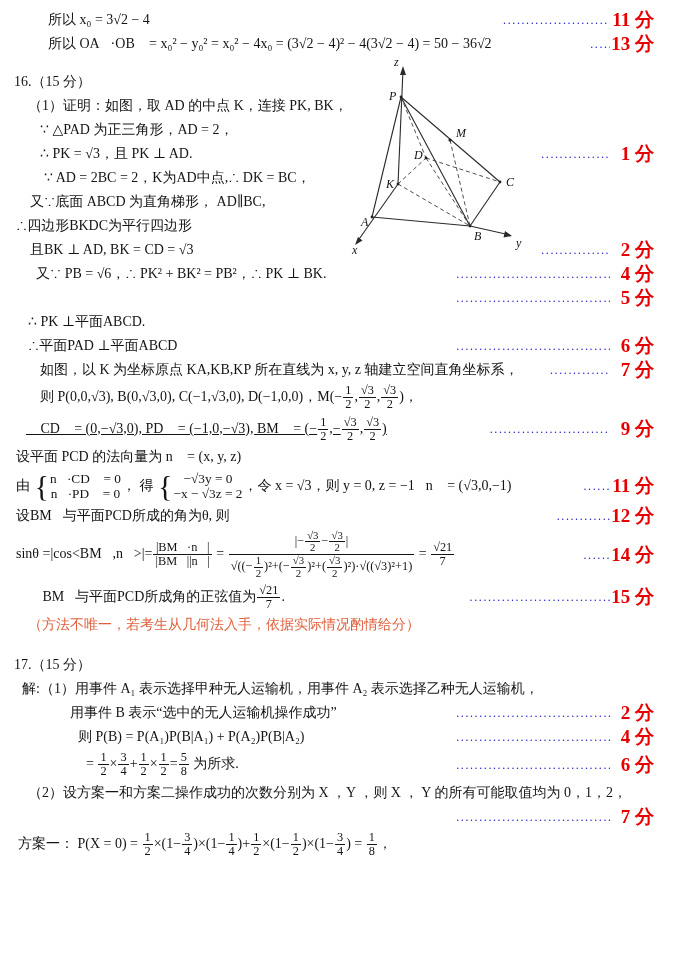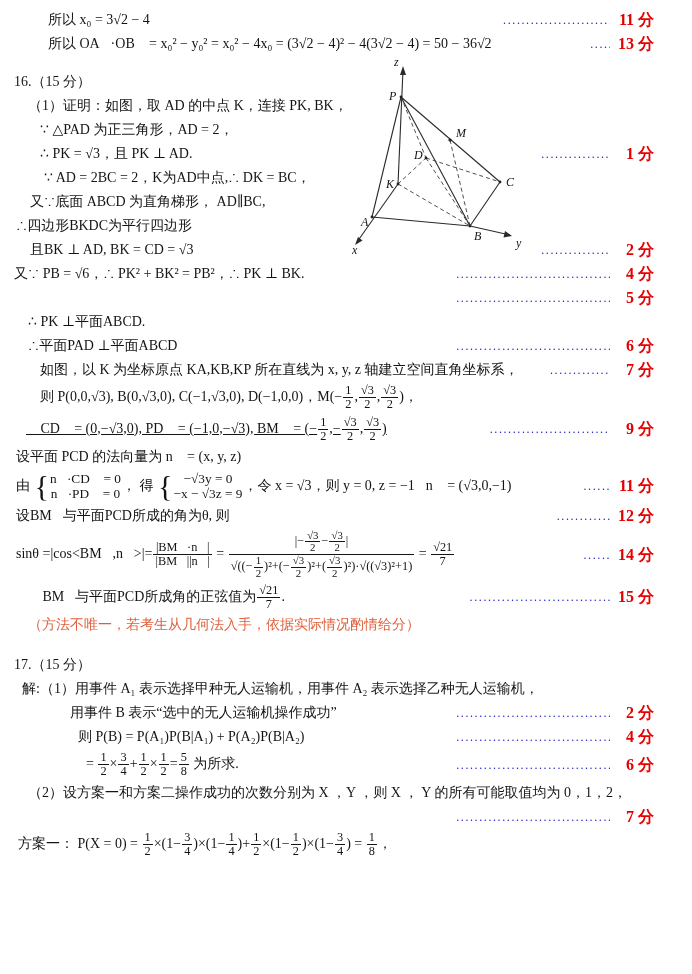--- a/index.html
+++ b/index.html
@@ -15,21 +15,21 @@
   .line.has-score { padding-right:70px; }
   .content { white-space:nowrap; line-height:1.3; }
   .line.note .content { color:var(--note,#e06040); }
   .leader {
     position:absolute; right:74px; top:50%; transform:translateY(-46%);
     overflow:hidden; white-space:nowrap; color:var(--dot,#2020c8);
     font-size:12px; letter-spacing:1.6px; pointer-events:none;
   }
   .score {
     position:absolute; right:30px; top:50%; transform:translateY(-50%);
-    color:var(--score,#e60000); font-weight:bold; font-size:16px; white-space:nowrap;
+    color:var(--score,#e60000); font-weight:bold; font-size:19px; white-space:nowrap;
   }
   .frac { display:inline-flex; flex-direction:column; vertical-align:middle; text-align:center; font-size:0.88em; line-height:1.08; margin:0 1px; }
   .fnum { display:block; padding:0 2px; border-bottom:1px solid currentColor; }
   .fden { display:block; padding:0 2px; }
   .sys { display:inline-flex; align-items:center; vertical-align:middle; margin:0 1px; }
   .sys .brace { font-size:2.15em; font-weight:400; line-height:0.85; margin-right:1px; }
   .sys .rows { display:inline-flex; flex-direction:column; text-align:center; line-height:1.15; font-size:0.95em; }
   #figure-wrap {
     position:absolute; left:350px; top:54px; width:192px; height:206px;
     background:#ffffff; z-index:5;
@@ -78,21 +78,21 @@
       </div>
       <div class="line">
         <span class="content" style="margin-left: 2px;">∴四边形BKDC为平行四边形</span>
       </div>
       <div class="line has-score">
         <span class="content" style="margin-left: 16px;">且BK ⊥ AD, BK = CD = √3</span>
         <span class="leader" style="left: 78%;">............................................................................................................................................................................................................................</span>
         <span class="score">2 分</span>
       </div>
       <div class="line has-score">
-        <span class="content" style="">又∵ PB = √6，∴ PK² + BK² = PB²，∴ PK ⊥ BK.</span>
+        <span class="content" style="margin-left: 22px;">又∵ PB = √6，∴ PK² + BK² = PB²，∴ PK ⊥ BK.</span>
         <span class="leader" style="left: 66%;">............................................................................................................................................................................................................................</span>
         <span class="score">4 分</span>
       </div>
       <div class="line has-score">
         <span class="leader" style="left: 66%;">............................................................................................................................................................................................................................</span>
         <span class="score">5 分</span>
       </div>
       <div class="line">
         <span class="content" style="margin-left: 14px;">∴ PK ⊥平面ABCD.</span>
       </div>
@@ -139,21 +139,21 @@
         <span class="content" style="margin-left: 2px;">由 <span class="sys">
             <span class="brace">{</span>
             <span class="rows">
               <span>n⃗·CD⃗ = 0</span>
               <span>n⃗·PD⃗ = 0</span>
             </span>
           </span>， 得 <span class="sys">
             <span class="brace">{</span>
             <span class="rows">
               <span>−√3y = 0</span>
-              <span>−x − √3z = 9</span>
+              <span>−x − √3z = 2</span>
             </span>
           </span>，令 x = √3，则 y = 0, z = −1，n⃗ = (√3,0,−1)，</span>
         <span class="leader" style="left: 85%;">............................................................................................................................................................................................................................</span>
         <span class="score">11 分</span>
       </div>
       <div class="line has-score">
         <span class="content" style="margin-left: 2px;">设BM⃗与平面PCD所成的角为θ, 则</span>
         <span class="leader" style="left: 81%;">............................................................................................................................................................................................................................</span>
         <span class="score">12 分</span>
       </div>

